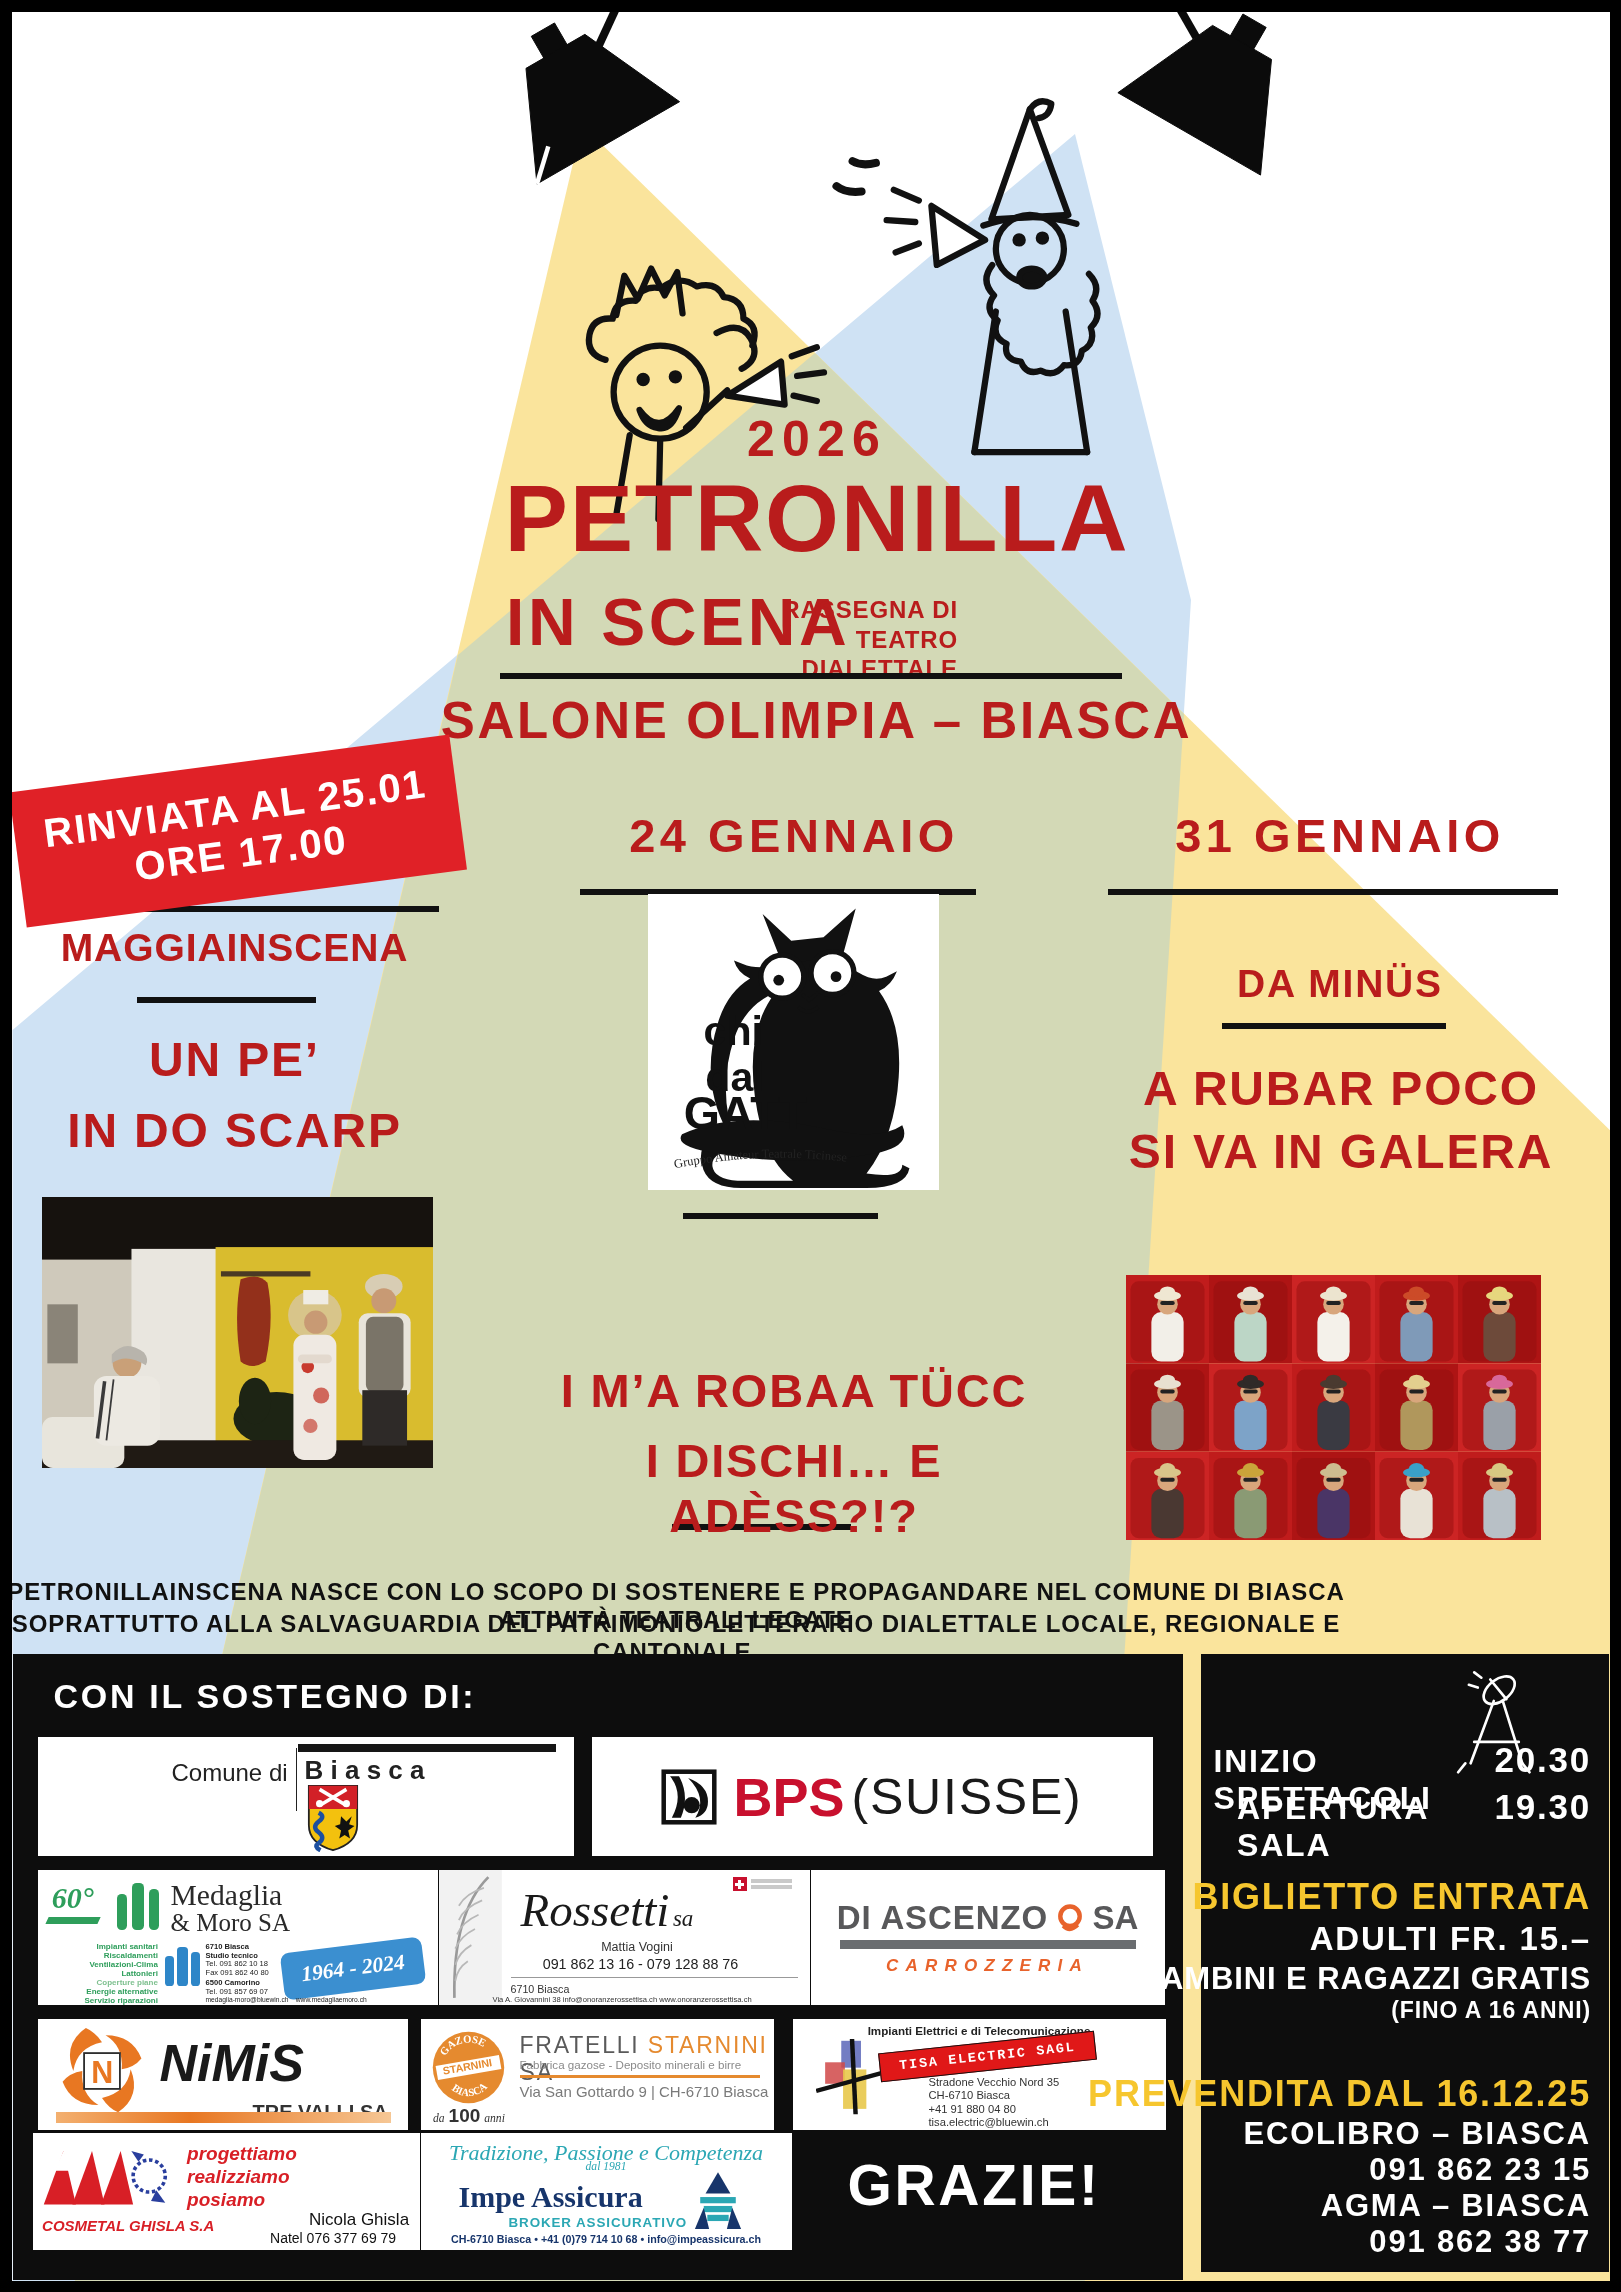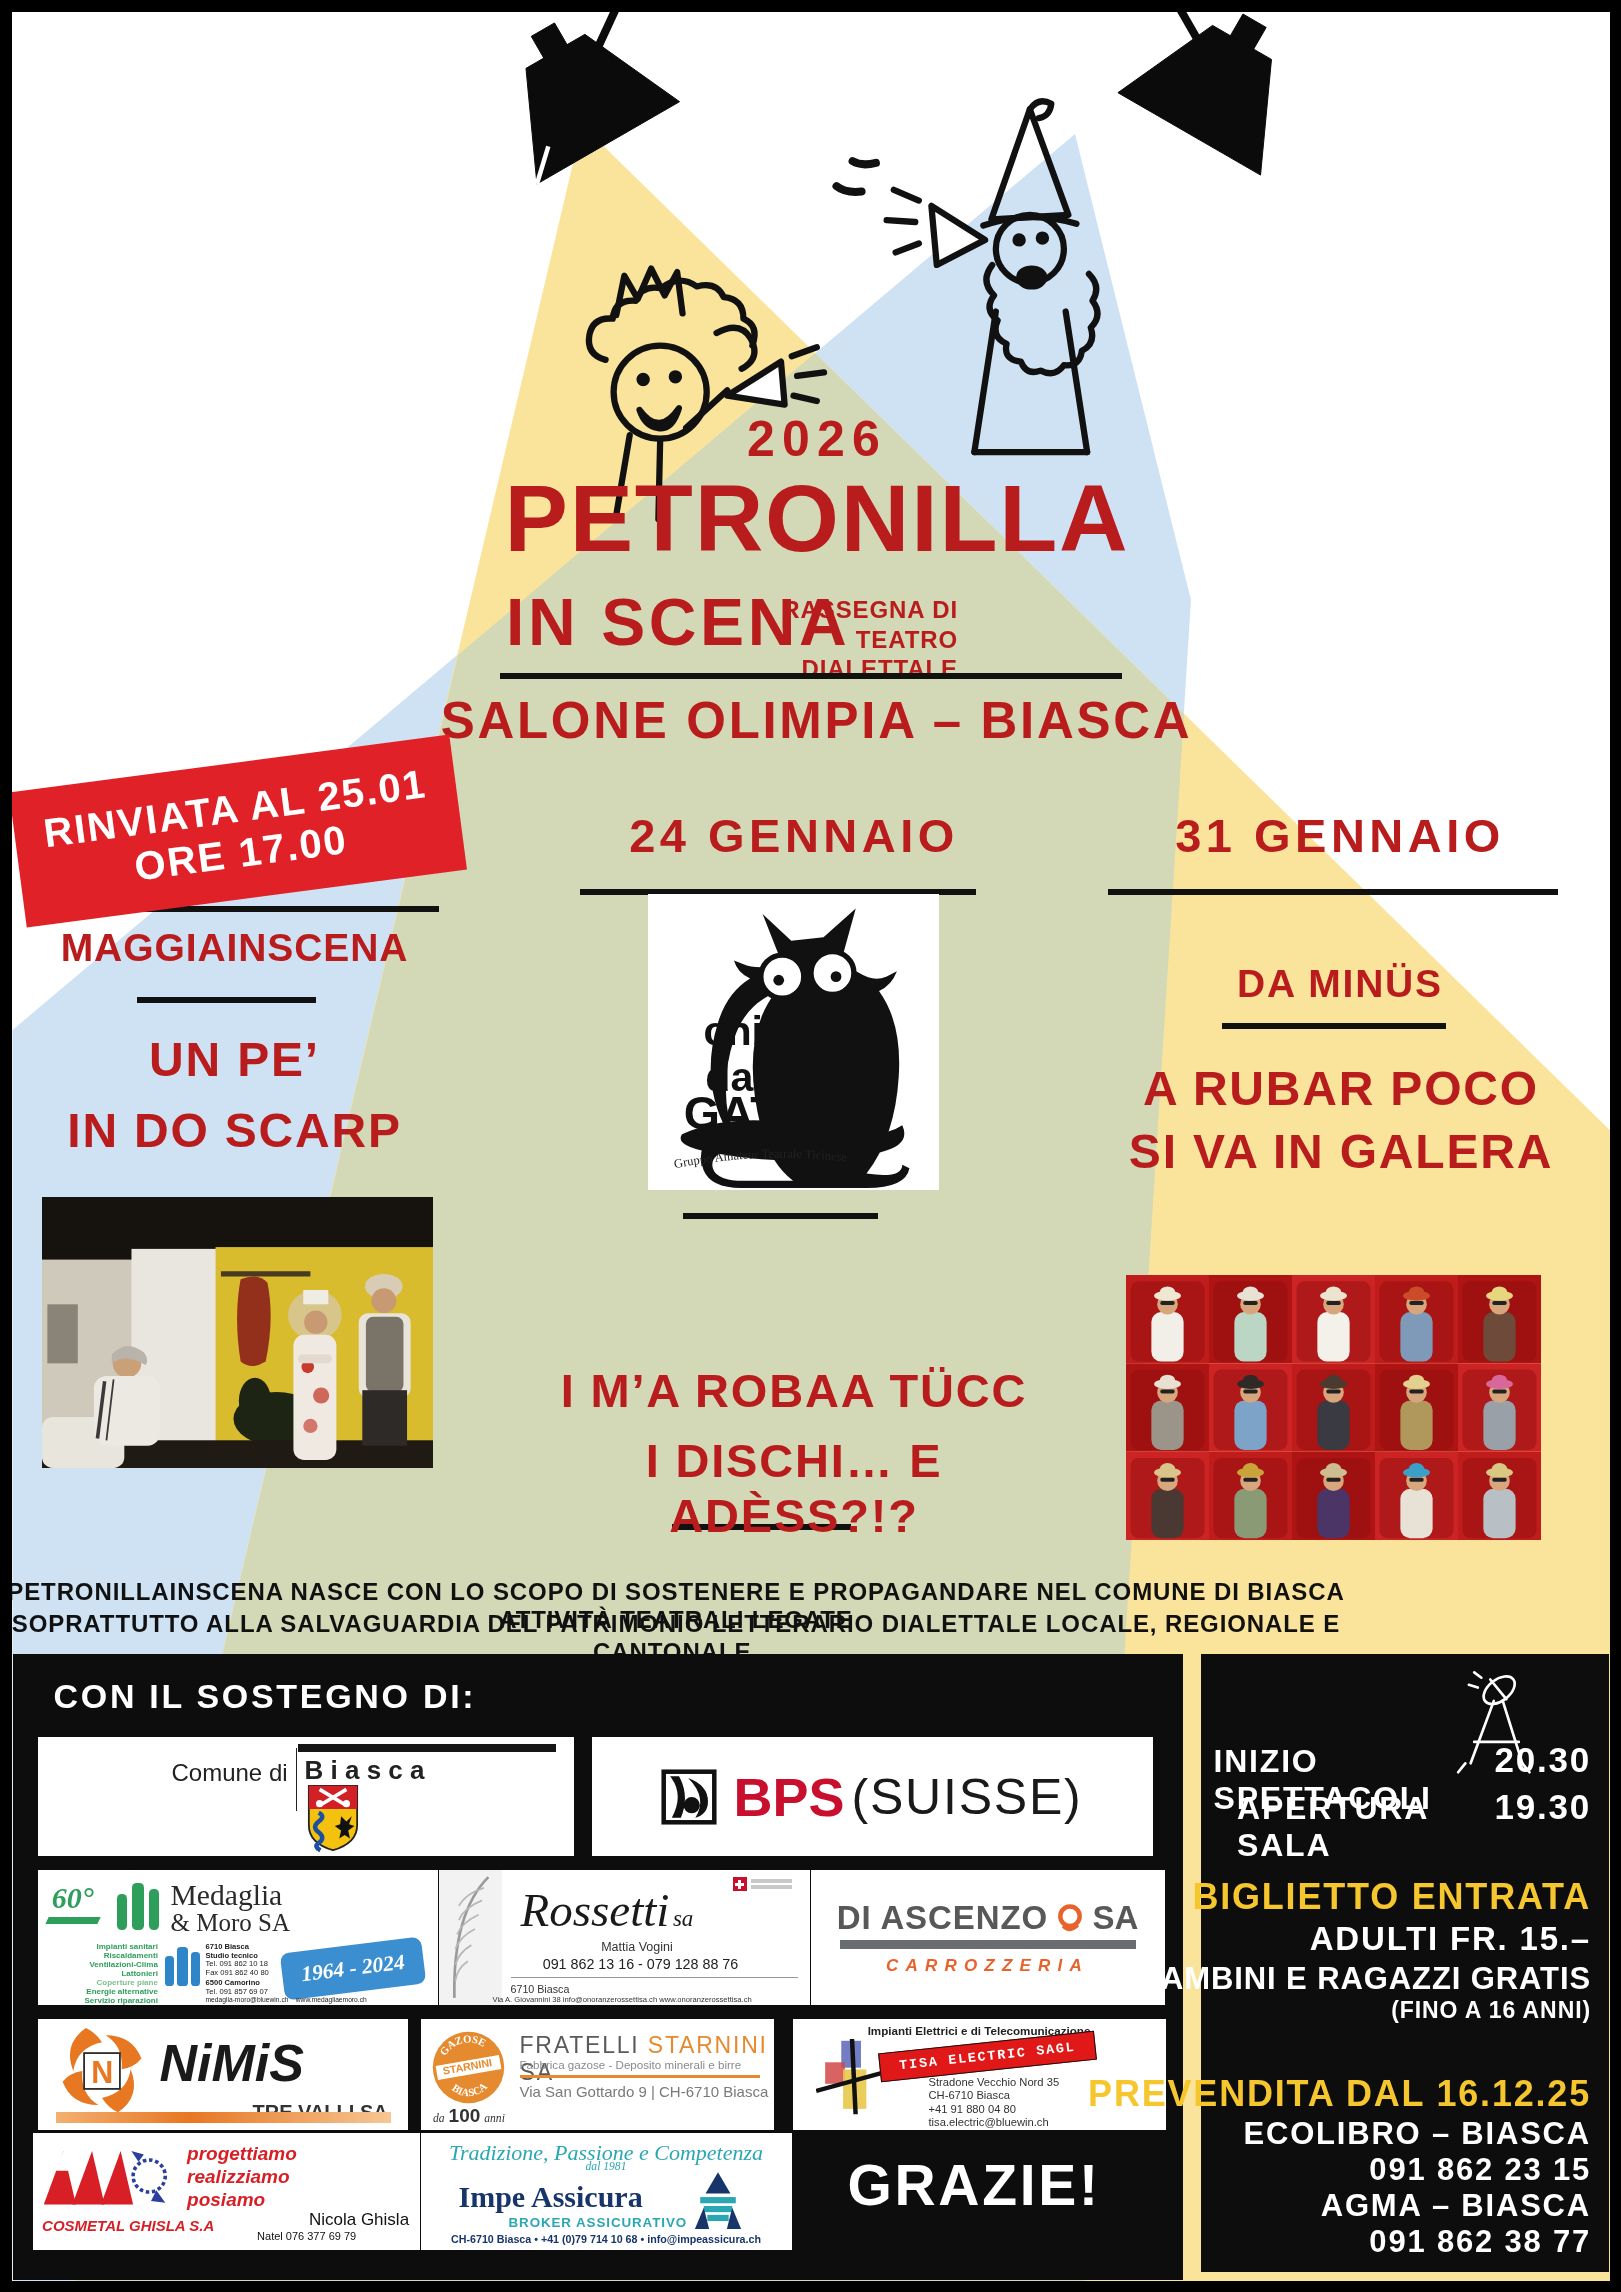--- a/index.html
+++ b/index.html
@@ -524,21 +524,21 @@
         <path d="M108,24 l-8,-12 l14,4 z" fill="#2a3f9e"></path>
         <path d="M128,56 l10,14 l-16,-2 z" fill="#2a3f9e"></path>
       </svg>
       <div class="abs" style="left:154px;top:9px;font-size:19px;line-height:23px;font-weight:700;font-style:italic;color:#d81f26">
         <div>progettiamo</div>
         <div>realizziamo</div>
         <div>posiamo</div>
       </div>
       <div class="abs" style="left:9px;top:84px;font-size:15px;font-weight:700;font-style:italic;color:#d81f26">COSMETAL GHISLA S.A</div>
       <div class="abs" style="left:224px;top:77px;width:152px;text-align:right;font-size:17px;font-weight:400;color:#111">Nicola Ghisla</div>
-      <div class="abs" style="left:224px;top:97px;width:152px;text-align:left;font-size:11px;color:#111">Natel 076 377 69 79</div>
+      <div class="abs" style="left:224px;top:97px;width:152px;text-align:center;font-size:14px;color:#111">Natel 076 377 69 79</div>
     </div>
 
     <div class="card" style="left:408px;top:479px;width:371px;height:117px">
       <div class="abs ctr serif" style="left:0;top:7.2px;width:371px;font-style:italic;font-size:22px;color:#2ba7b4">Tradizione, Passione e Competenza</div>
       <div class="abs ctr serif" style="left:0;top:27px;width:371px;font-style:italic;font-size:11.6px;color:#2ba7b4">dal 1981</div>
       <div class="abs serif" style="left:38px;top:47px;font-size:30px;font-weight:700;color:#17356b">Impe Assicura</div>
       <div class="abs" style="left:88px;top:82px;font-size:13.4px;font-weight:700;letter-spacing:0.9px;color:#2ba7b4">BROKER ASSICURATIVO</div>
       <svg class="abs" style="left:265px;top:39px" width="64" height="59" viewBox="0 0 72 66">
         <polygon points="36,0 50,24 22,24" fill="#17356b"></polygon>
         <rect x="16" y="28" width="40" height="7" fill="#2ba7b4"></rect>

